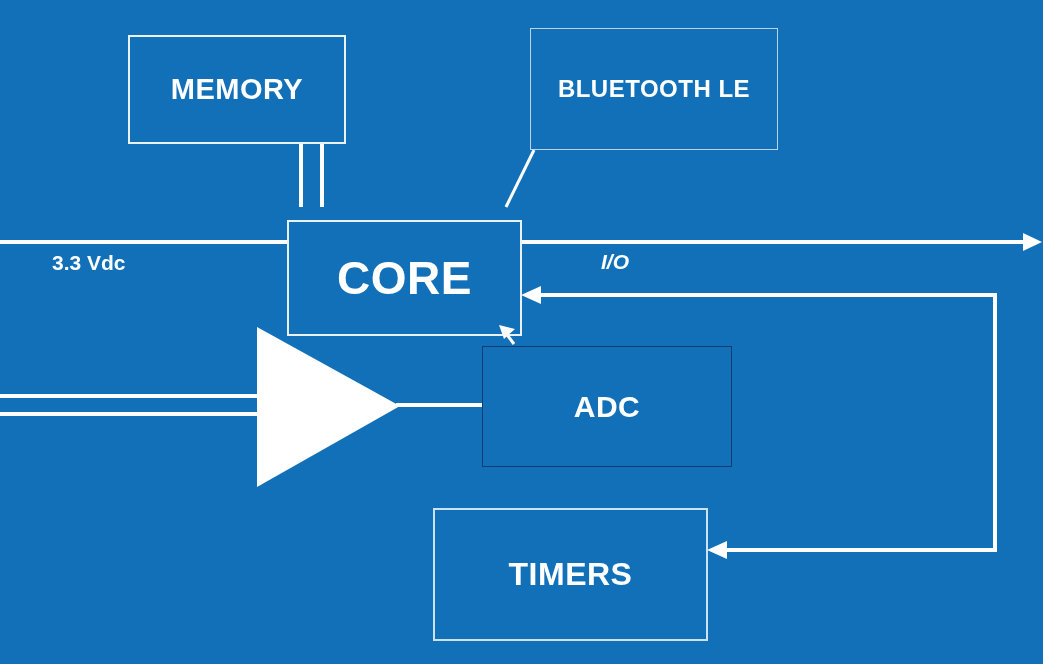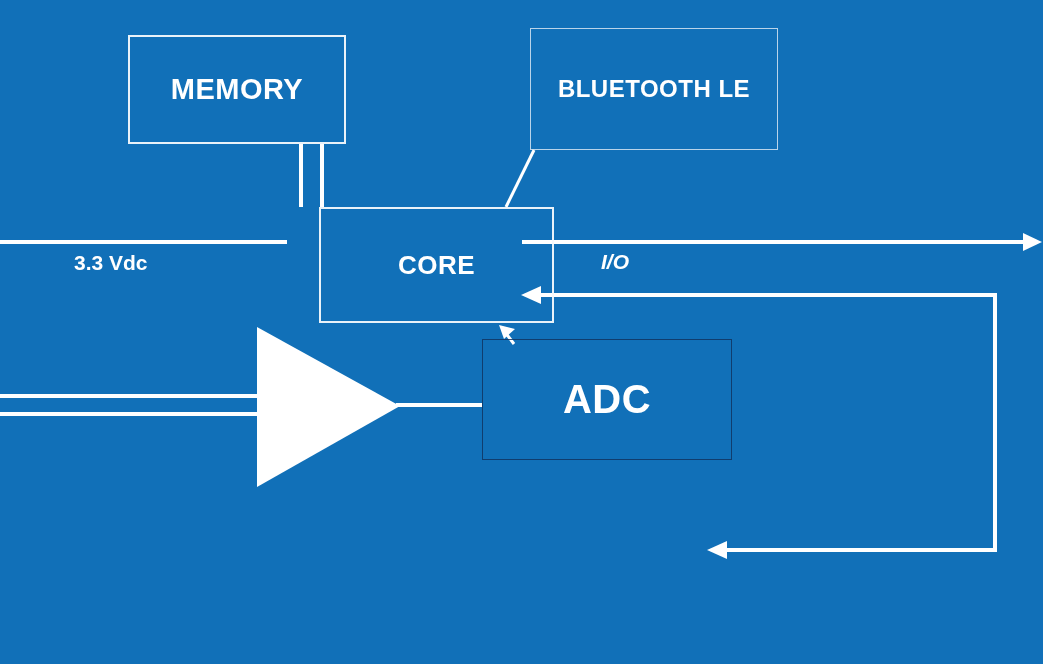--- a/index.html
+++ b/index.html
@@ -43,42 +43,41 @@
     left: 128px; top: 35px; width: 218px; height: 109px;
     border: 2px solid rgba(245,249,252,0.95);
     font-size: 29px;
   }
   .block-bluetooth {
     left: 530px; top: 28px; width: 248px; height: 122px;
     border: 1.5px solid rgba(228,238,246,0.8);
     font-size: 24px;
   }
   .block-core {
-    left: 287px; top: 207px; width: 235px; height: 116px;
+    left: 287px; top: 220px; width: 235px; height: 116px;
     border: 2px solid rgba(245,249,252,0.95);
-    font-size: 26px;
-    margin-left: 32px;
+    font-size: 46px;
   }
   .block-adc {
-    left: 482px; top: 339px; width: 250px; height: 121px;
+    left: 482px; top: 346px; width: 250px; height: 121px;
     border: 1.5px solid rgba(16,52,96,0.85);
-    font-size: 40px;
+    font-size: 30px;
   }
   .block-timers {
     left: 433px; top: 508px; width: 275px; height: 133px;
     border: 2px solid rgba(214,232,248,0.95);
     font-size: 32px;
   }
   .wire-label {
     position: absolute;
     color: var(--text-color);
     font-weight: bold;
     font-size: 21px;
   }
-  .label-vdc { left: 52px;  top: 251px; margin-left: 22px; }
+  .label-vdc { left: 52px;  top: 251px; }
   .label-io  { left: 601px; top: 250px; font-style: italic; }
 </style>
 </head>
 <body>
 
 <div class="canvas">
 
   <svg class="wires" viewBox="0 0 1043 664" xmlns="http://www.w3.org/2000/svg">
 
     <line class="line" x1="0" y1="242" x2="287" y2="242" stroke-width="4"></line>
@@ -115,17 +114,20 @@
   </div>
 
   <div class="block block-core">
     <span>CORE</span>
   </div>
 
   <div class="block block-adc">
     <span>ADC</span>
   </div>
 
+  <div class="block block-timers">
+    <span>TIMERS</span>
+  </div>
 
   <div class="wire-label label-vdc">3.3 Vdc</div>
   <div class="wire-label label-io">I/O</div>
 
 </div>
 
 </body></html>

